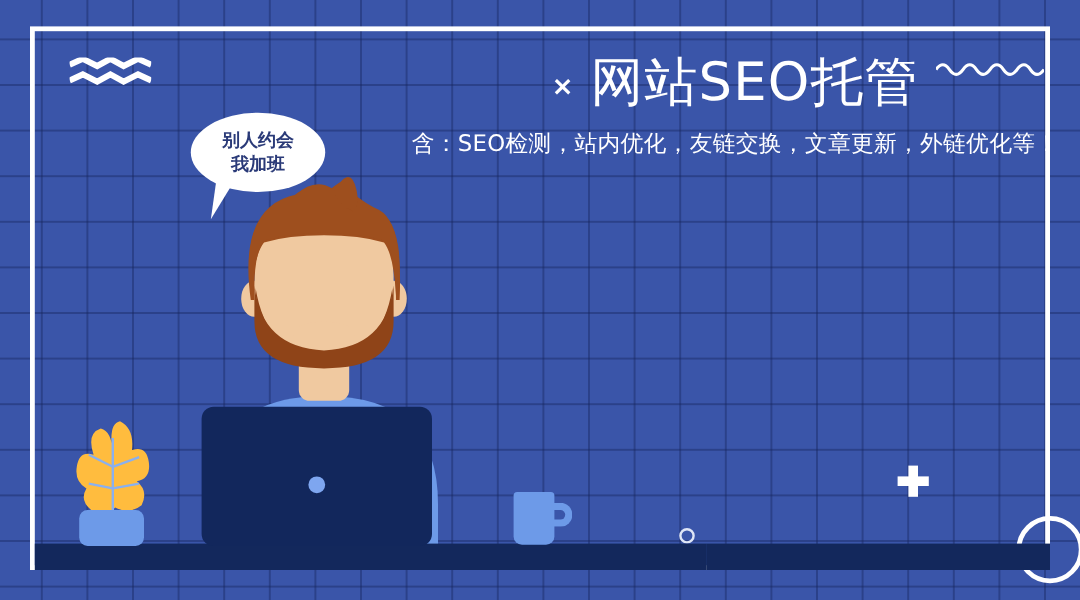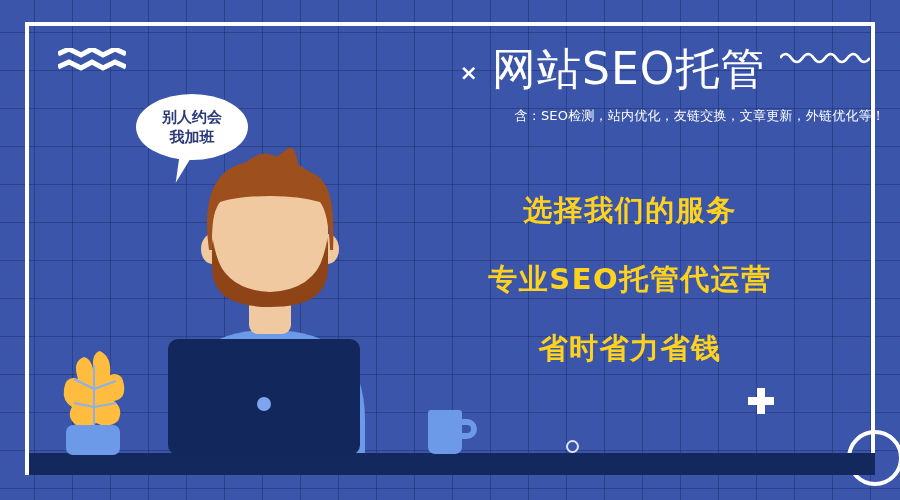--- a/index.html
+++ b/index.html
@@ -59,35 +59,35 @@
   }
   #title-x{
     color:#ffffff;font-size:22px;font-weight:bold;line-height:1;
     transform:translateY(4px);
   }
   #main-title{
     color:#ffffff;font-size:44px;font-weight:normal;letter-spacing:1px;
     line-height:1.15;white-space:nowrap;
   }
   #sub-title{
-    margin-top:12px;color:#ffffff;font-size:13px;
-    letter-spacing:0.2px;white-space:nowrap;text-align:right;
+    margin-top:12px;color:#ffffff;font-size:19px;
+    letter-spacing:0.2px;white-space:nowrap;
   }
   
   #slogans{
     position:absolute;left:430px;top:196px;width:400px;text-align:center;
   }
   .slogan{
     color:#ffd21e;font-size:29px;font-weight:bold;letter-spacing:1.5px;
     line-height:1;white-space:nowrap;
   }
   .slogan + .slogan{margin-top:40px;}
   
   #bubble{
-    position:absolute;left:136px;top:94px;width:112px;height:66px;
+    position:absolute;left:159px;top:94px;width:112px;height:66px;
     background:#ffffff;border-radius:50%/50%;
     display:flex;flex-direction:column;align-items:center;justify-content:center;
     z-index:6;
   }
   #bubble-tail{
     position:absolute;left:178px;top:150px;width:0;height:0;
     border-left:13px solid #ffffff;
     border-right:4px solid transparent;
     border-top:4px solid #ffffff;
     border-bottom:30px solid transparent;
@@ -158,25 +158,20 @@
   <div class="deco" id="small-circle"></div>
 
   <div id="headline">
     <div id="title-row">
       <span id="title-x">×</span>
       <span id="main-title">网站SEO托管</span>
     </div>
     <div id="sub-title">含：SEO检测，站内优化，友链交换，文章更新，外链优化等！</div>
   </div>
 
-  <div id="slogans">
-    <div class="slogan">选择我们的服务</div>
-    <div class="slogan">专业SEO托管代运营</div>
-    <div class="slogan">省时省力省钱</div>
-  </div>
 
   <div id="bubble-tail"></div>
   <div id="bubble">
     <div class="bubble-line">别人约会</div>
     <div class="bubble-line">我加班</div>
   </div>
 
   <svg id="character" viewBox="0 0 900 500">
 
     <path d="M175 420 Q175 330 270 330 Q365 330 365 420 L365 460 L175 460 Z" fill="#6d9ae8"></path>

